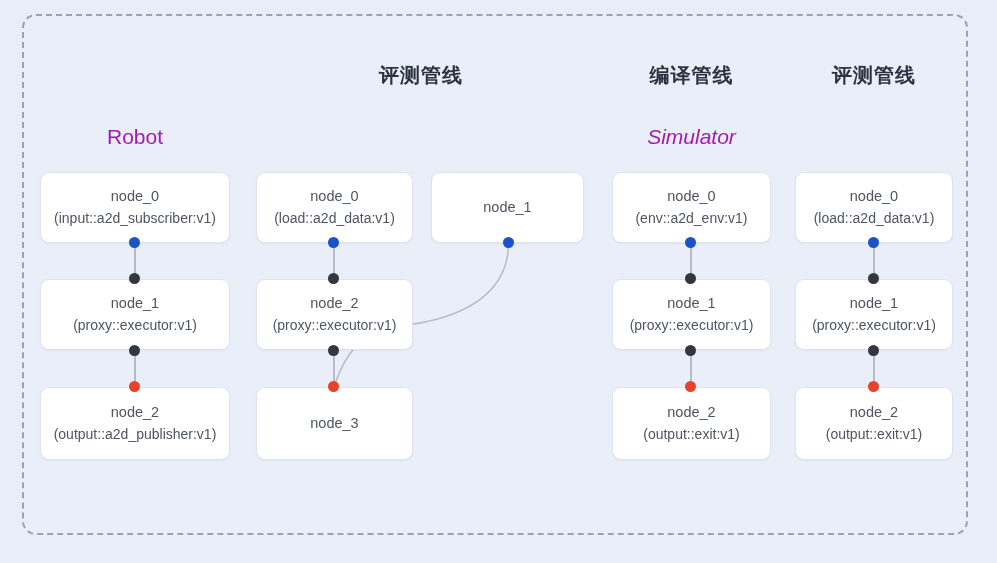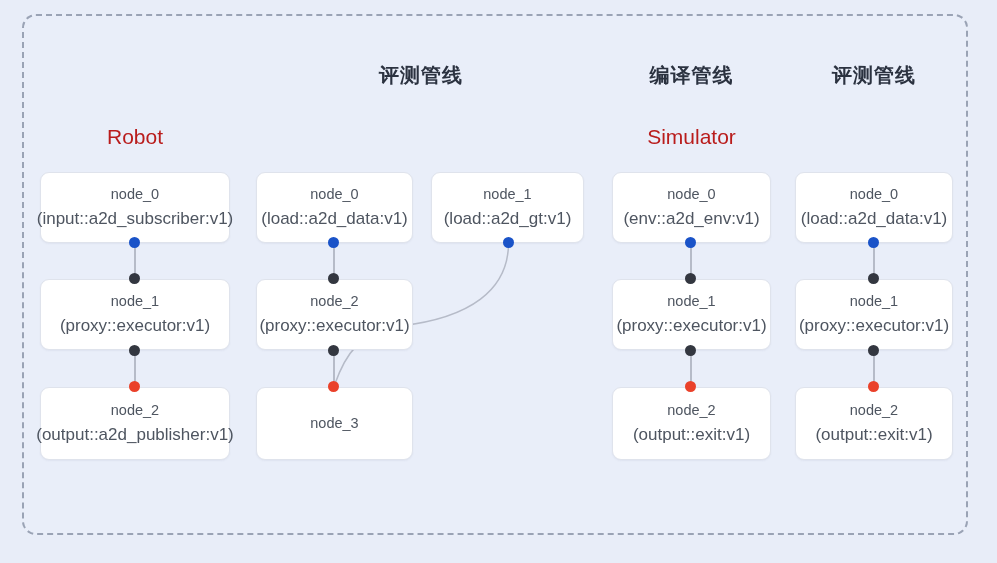--- a/index.html
+++ b/index.html
@@ -36,21 +36,21 @@
     font-size: 20px;
     font-weight: bold;
     color: #2b3240;
     letter-spacing: 1px;
     white-space: nowrap;
   }
   .col-sub {
     position: absolute;
     text-align: center;
     font-size: 21px;
-    color: #b91c1c;
+    color: #a21caf;
     white-space: nowrap;
     font-weight: normal;
   }
   .node-box {
     position: absolute;
     background: #ffffff;
     border: 1px solid #dfe3ec;
     border-radius: 9px;
     box-sizing: border-box;
     box-shadow: 0 1px 2px rgba(60,70,100,0.06);
@@ -59,21 +59,21 @@
     align-items: center;
     justify-content: center;
     z-index: 3;
   }
   .node-title {
     font-size: 14.5px;
     color: #4e5560;
     line-height: 1.5;
   }
   .node-sub {
-    font-size: 17px;
+    font-size: 14px;
     color: #4e5560;
     line-height: 1.5;
   }
   .dot {
     position: absolute;
     width: 11px;
     height: 11px;
     border-radius: 50%;
     z-index: 6;
     box-sizing: border-box;
@@ -142,31 +142,30 @@
   </div>
   <div class="node-box" style="left:256px; top:279px; width:157px; height:71px;">
     <div class="node-title">node_2</div>
     <div class="node-sub">(proxy::executor:v1)</div>
   </div>
   <div class="node-box" style="left:256px; top:387px; width:157px; height:73px;gap:28px;">
     <div class="node-title">node_3</div>
   </div>
   <div class="node-box" style="left:431px; top:172px; width:153px; height:71px;">
     <div class="node-title">node_1</div>
-    <div class="node-sub">(load::a2d_gt:v1)</div>
   </div>
 
   <div class="dot dot-blue" style="left:328px; top:237px;"></div>
   <div class="dot dot-black" style="left:328px; top:273px;"></div>
   <div class="dot dot-black" style="left:328px; top:345px;"></div>
   <div class="dot dot-red" style="left:328px; top:381px;"></div>
   <div class="dot dot-blue" style="left:503px; top:237px;"></div>
 
   <div class="col-title" style="left:612px; top:62px; width:159px;">编译管线</div>
-  <div class="col-sub" style="left:612px; top:125px; width:159px;">Simulator</div>
+  <div class="col-sub" style="left:612px; top:125px; width:159px;font-style:italic;">Simulator</div>
 
   <div class="edge-line" style="left:690px; top:243px; height:40px;"></div>
   <div class="edge-line" style="left:690px; top:350px; height:40px;"></div>
 
   <div class="node-box" style="left:612px; top:172px; width:159px; height:71px;">
     <div class="node-title">node_0</div>
     <div class="node-sub">(env::a2d_env:v1)</div>
   </div>
   <div class="node-box" style="left:612px; top:279px; width:159px; height:71px;">
     <div class="node-title">node_1</div>

